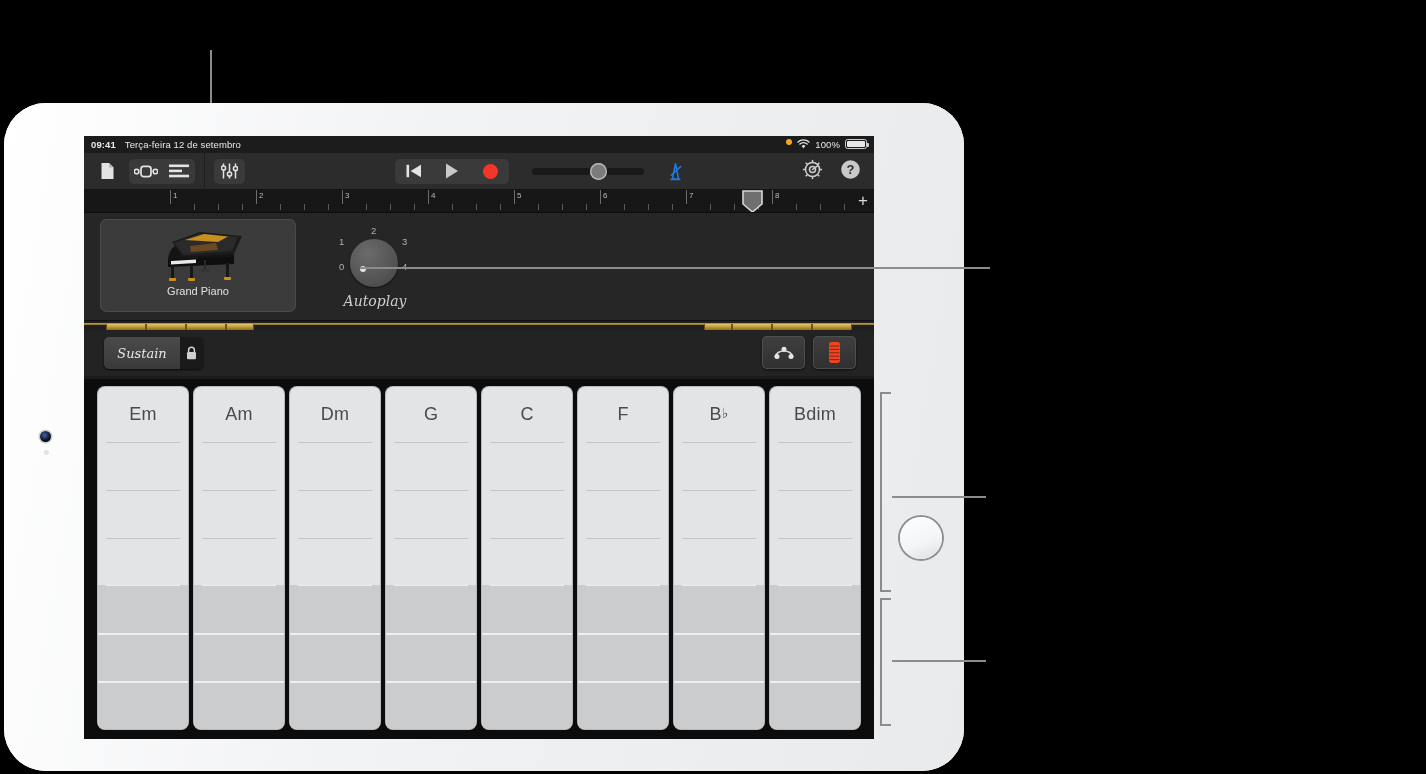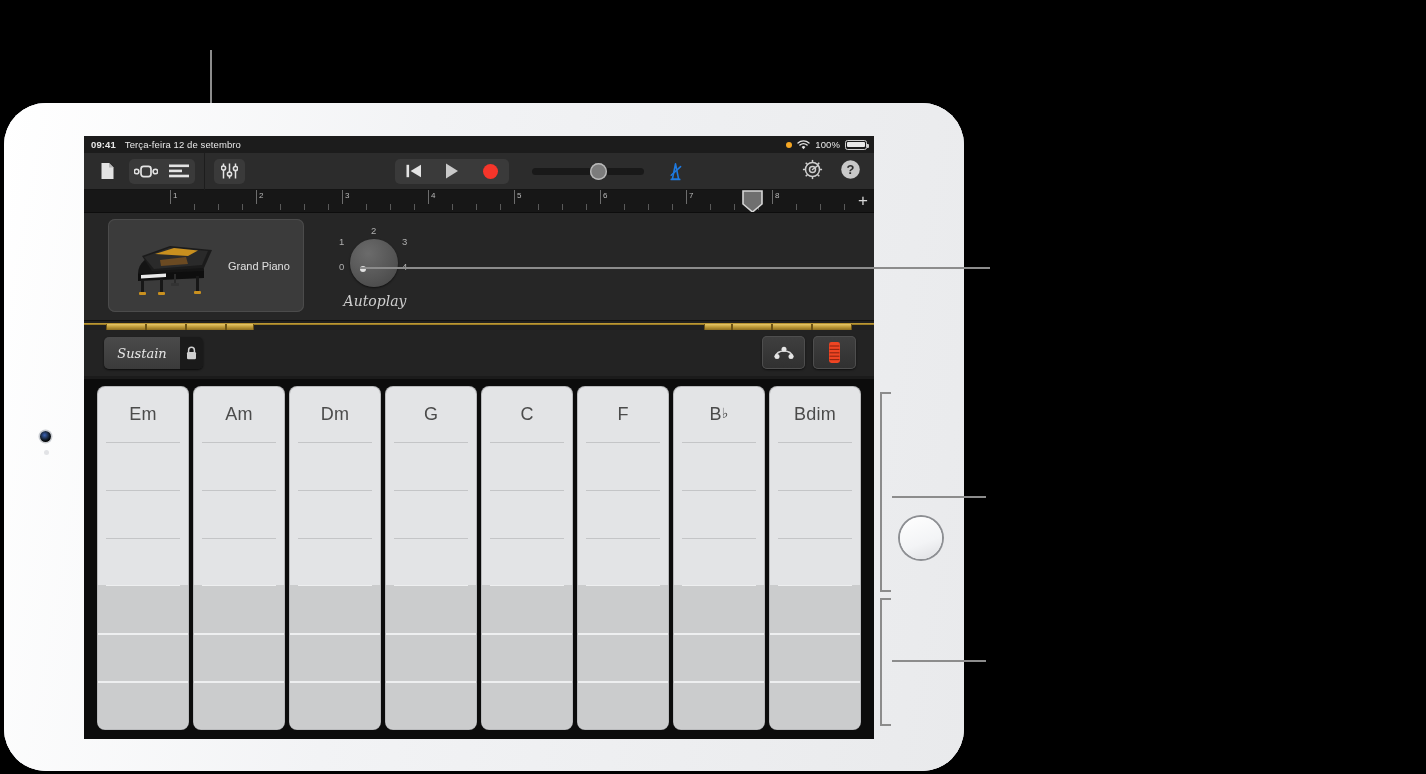--- a/index.html
+++ b/index.html
@@ -53,21 +53,21 @@
   }
 
   
   #statusbar {
     height: 17px; background: #1c1c1c; color: #e8e8e8;
     display: flex; align-items: center; padding: 0 7px;
     font-size: 9.5px; letter-spacing: .1px;
   }
   #statusbar .clock { font-weight: bold; }
   #statusbar .date { margin-left: 9px; }
-  #statusbar .right { margin-left: auto; display: flex; align-items: center; gap: 5px; }
+  #statusbar .right { margin-left: auto; display: flex; align-items: flex-start; gap: 5px; }
   .orange-dot { width: 6px; height: 6px; border-radius: 50%; background: #f5a623; display:inline-block; }
   .wifi svg { display: block; }
   .battery {
     width: 22px; height: 10px; border: 1.2px solid #cfcfcf; border-radius: 2.5px;
     position: relative; display:inline-block;
   }
   .battery::after{
     content:""; position:absolute; right:-3.2px; top:3px; width:2px; height:4px;
     background:#cfcfcf; border-radius:0 1px 1px 0;
   }
@@ -119,23 +119,23 @@
     position: absolute; right: 6px; top: 2px; color: #d8d8d8; font-size: 17px; line-height: 17px;
     font-weight: 300;
   }
 
   
   #inst-panel {
     height: 108px; background: #262626; position: relative;
     border-bottom: 1px solid #101010;
   }
   #piano-card {
-    position: absolute; left: 24px; top: 6px; width: 196px; height: 93px;
+    position: absolute; left: 16px; top: 6px; width: 196px; height: 93px;
     background: #3b3b3b; border-radius: 7px; box-shadow: inset 0 0 0 1px #4b4b4b;
-    display:flex; flex-direction:row; align-items:center;
+    display:flex; flex-direction:column; align-items:center;
   }
   #piano-art { margin-top: 5px; width: 120px; height: 60px; }
   #piano-label { color: #e0e0e0; font-size: 11px; margin-top: 1px; }
 
   #autoplay { position: absolute; left: 243px; top: 8px; width: 96px; height: 94px; }
   .knob-num { position: absolute; color: #b0b0b0; font-size: 9.5px; }
   #knob {
     position: absolute; left: 23px; top: 18px; width: 48px; height: 48px;
     border-radius: 50%;
     background: radial-gradient(circle at 38% 30%, #6b6b6b 0%, #565656 55%, #434343 100%);

